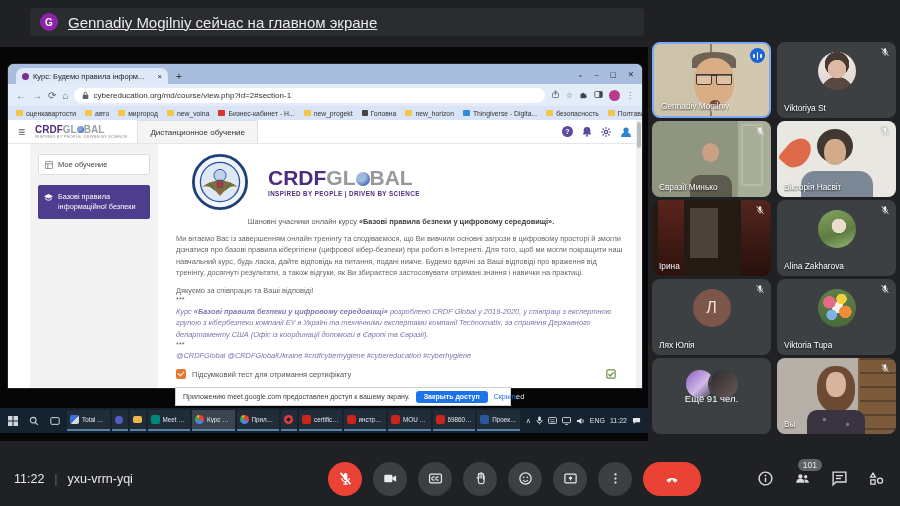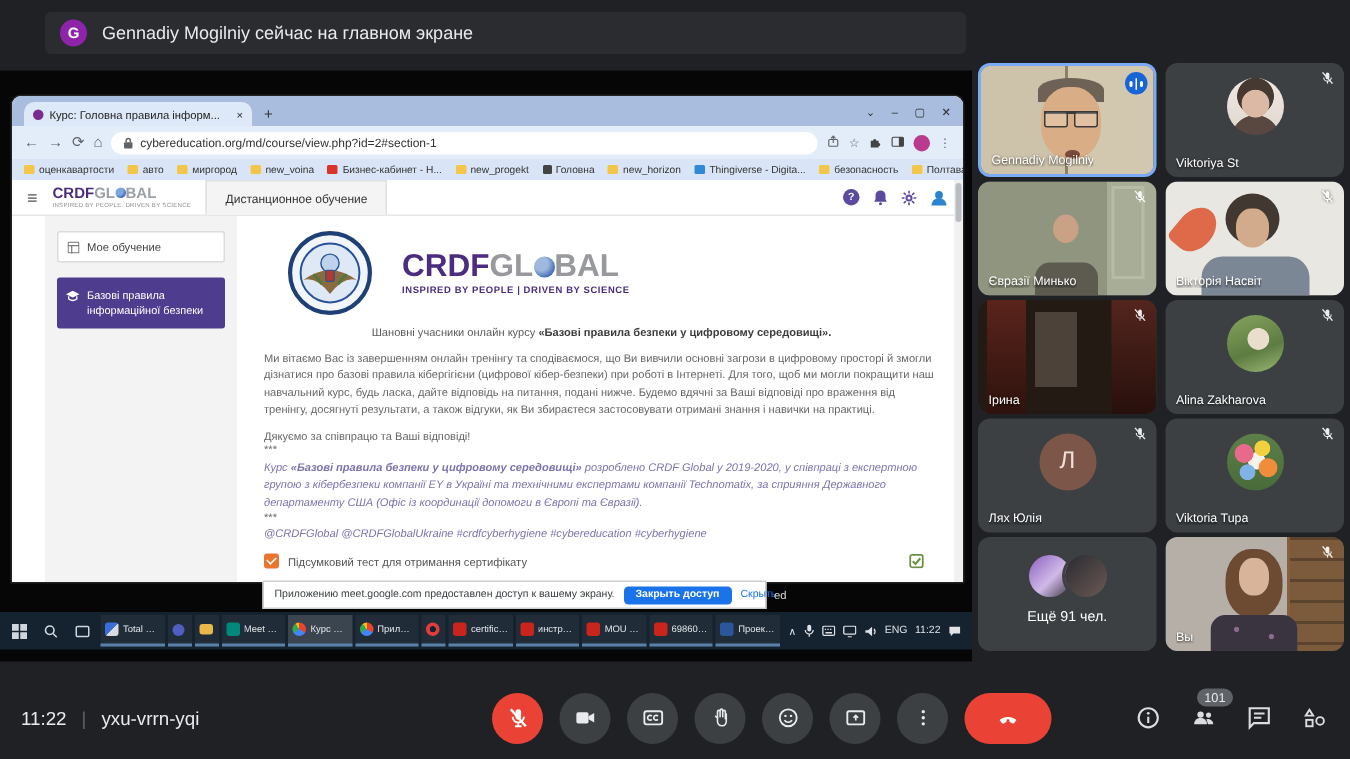--- a/index.html
+++ b/index.html
@@ -6,21 +6,21 @@
   html,body { width:900px; height:506px; }
   body {
     position:relative; background:#202124; overflow:hidden;
     font-family:"Liberation Sans","DejaVu Sans",sans-serif; color:#e8eaed;
   }
   
   .banner { position:absolute; left:30px; top:8px; width:614px; height:28px;
     background:#2b2c2f; border-radius:4px; display:flex; align-items:center; gap:10px; padding:0 10px; }
   .banner .avatar { width:18px; height:18px; border-radius:50%; background:#8e24aa; color:#fff;
     font-size:10px; display:flex; align-items:center; justify-content:center; font-weight:bold; }
-  .banner .txt { font-size:12px; color:#e8eaed; }
+  .banner .txt { font-size:15px; color:#e8eaed;text-decoration:underline; }
 
   
   .screen { position:absolute; left:0; top:47px; width:648px; height:394px; background:#060606; }
 
   .browser { position:absolute; left:8px; top:17px; width:634px; height:324px; background:#fff;
     border-radius:6px 6px 0 0; overflow:hidden; box-shadow:0 0 0 1px #222; }
   .titlebar { height:20px; background:#a9bede; display:flex; align-items:flex-end; }
   .tab { margin-left:8px; width:152px; height:16px; background:#dde8f8; border-radius:7px 7px 0 0;
     display:flex; align-items:center; gap:4px; padding:0 6px; font-size:7.5px; color:#222; }
   .tab .fav { width:7px; height:7px; border-radius:50%; background:#7b2d8e; flex:0 0 auto; }
@@ -184,21 +184,21 @@
     radial-gradient(circle at 62% 26%, #f3d13e 0 5px, transparent 5.5px),
     radial-gradient(circle at 72% 60%, #ef8d3a 0 6px, transparent 6.5px),
     radial-gradient(circle at 36% 68%, #7fb3e8 0 5px, transparent 5.5px),
     radial-gradient(circle at 52% 48%, #f7f3ea 0 5.5px, transparent 6px),
     linear-gradient(#5d7f4a,#486b3a); }
   .av-lyah { background:#7d564a; }
   .ovl { position:absolute; left:50%; top:12px; transform:translateX(-50%); width:52px; height:28px; }
   .ovl i { position:absolute; width:28px; height:28px; border-radius:50%; }
   .ovl .a { left:0; background:linear-gradient(135deg,#8a5fc0,#d0b9e8 55%,#3a3440); }
   .ovl .b { left:24px; background:linear-gradient(135deg,#2a2a30,#6a5a55); box-shadow:0 0 0 2px #3c4043; }
-  .ovl-label { position:absolute; left:0; right:0; bottom:17px; text-align:center; font-size:9.5px; color:#fff; }
+  .ovl-label { position:absolute; left:0; right:0; bottom:30px; text-align:center; font-size:9.5px; color:#fff; }
 
   
   .bottombar { position:absolute; left:0; bottom:0; width:900px; height:55px; }
   .meta { position:absolute; left:14px; top:50%; transform:translateY(-50%);
     display:flex; align-items:center; gap:10px; font-size:12.5px; color:#e8eaed; }
   .meta .sep { color:#5f6368; }
   .ctrls { position:absolute; left:328px; top:50%; transform:translateY(-50%); display:flex; gap:11px; align-items:center; }
   .cbtn { width:34px; height:34px; border-radius:50%; background:#3c4043; display:flex;
     align-items:center; justify-content:center; }
   .cbtn.red { background:#ea4335; }
@@ -217,21 +217,21 @@
   <div class="avatar">G</div>
   <div class="txt">Gennadiy Mogilniy сейчас на главном экране</div>
 </div>
 
 <div class="screen">
 
   <div class="browser">
     <div class="titlebar">
       <div class="tab">
         <span class="fav"></span>
-        <span class="ttl">Курс: Головна правила інформ...</span>
+        <span class="ttl">Курс: Будемо правила інформ...</span>
         <span>×</span>
       </div>
       <span class="newtab">+</span>
       <div class="winctl">
         <span>⌄</span>
         <span>–</span>
         <span>▢</span>
         <span>✕</span>
       </div>
     </div>

